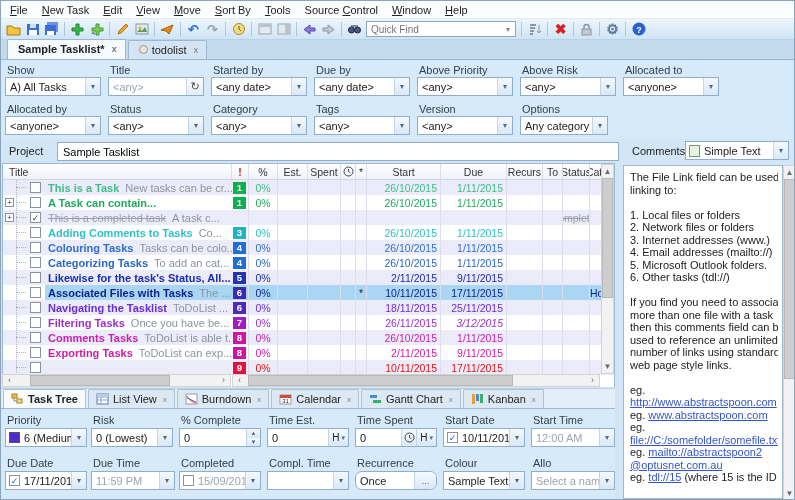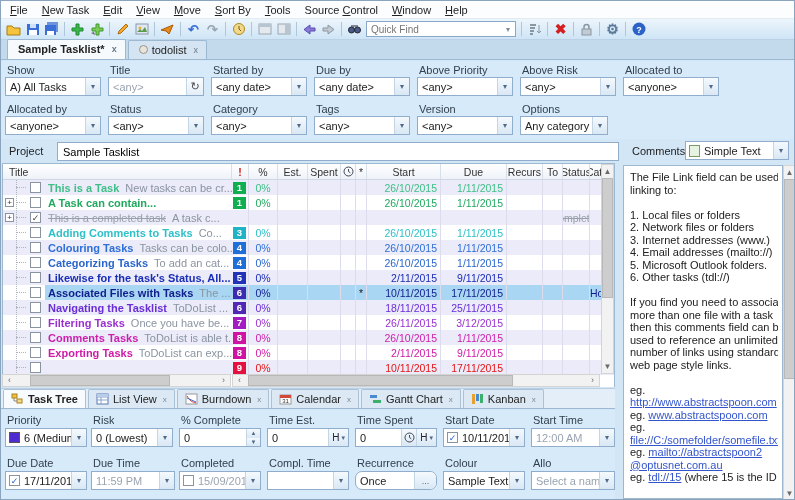--- a/index.html
+++ b/index.html
@@ -658,21 +658,21 @@
           <div class="datacells">
             <div class="dc " style="width: 17px;">
               <span class="badge" style="background: rgb(162, 28, 194);">7</span>
             </div>
             <div class="dc center" style="width: 29px; color: rgb(154, 48, 208);">0%</div>
             <div class="dc " style="width: 30px;"></div>
             <div class="dc " style="width: 33px;"></div>
             <div class="dc " style="width: 15px;"></div>
             <div class="dc center" style="width: 11px;"></div>
             <div class="dc right" style="width: 74px; color: rgb(154, 48, 208);">26/11/2015</div>
-            <div class="dc right" style="width: 66px; color: rgb(154, 48, 208);">3/12/2015</div>
+            <div class="dc right" style="width: 66px; color: rgb(154, 48, 208); font-style: italic;">3/12/2015</div>
             <div class="dc " style="width: 36px;"></div>
             <div class="dc " style="width: 20px;"></div>
             <div class="dc center" style="width: 27px;"></div>
             <div class="dc " style="width: 12px;"></div>
           </div>
         </div>
         <div class="row odd">
           <div class="titlecell">
             <span class="tree">
               <span class="h"></span>

